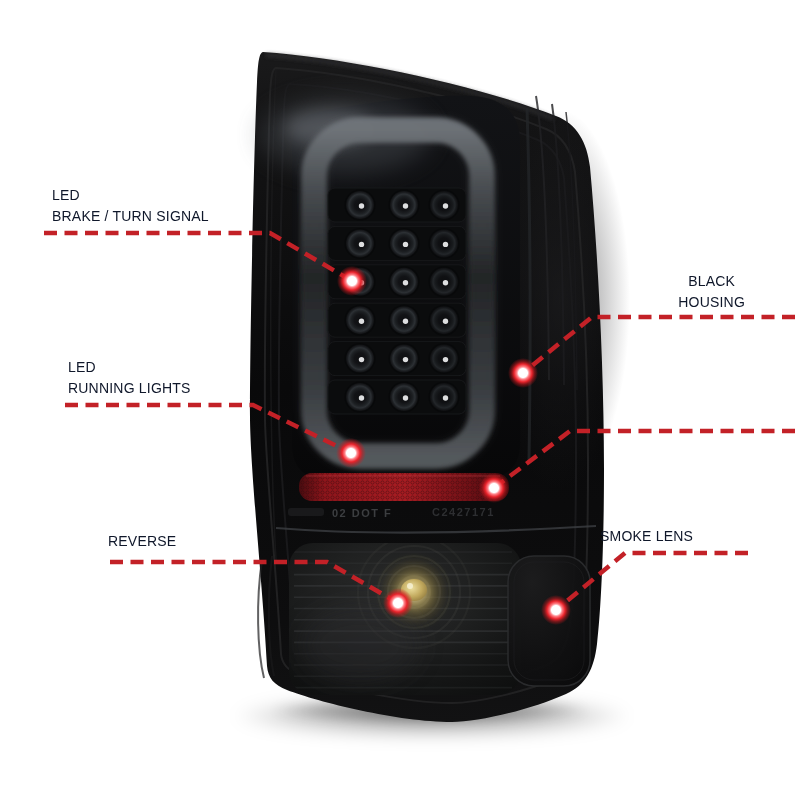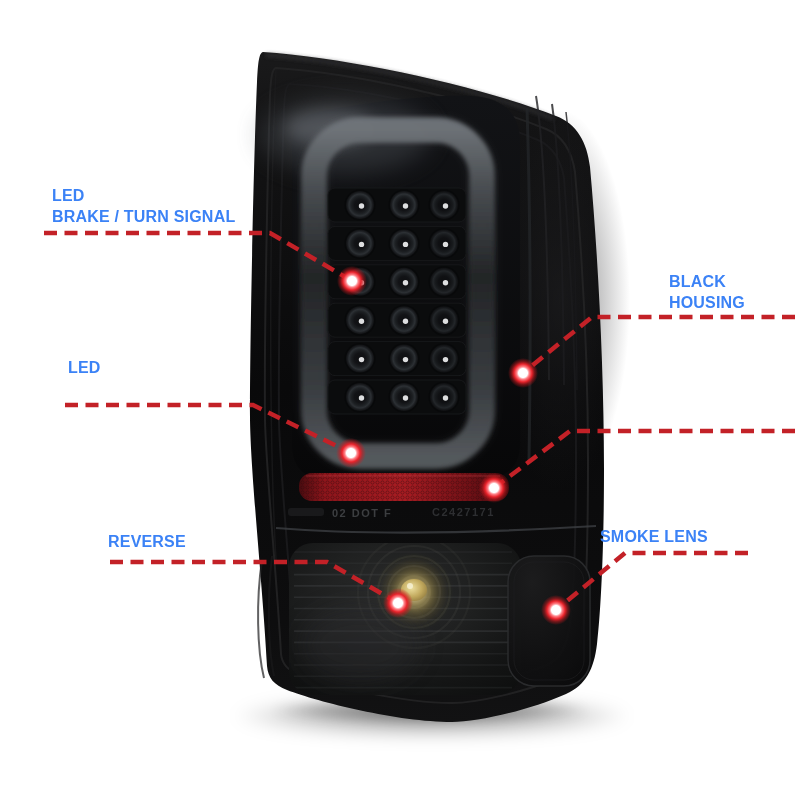--- a/index.html
+++ b/index.html
@@ -1,21 +1,21 @@
 <!DOCTYPE html>
 <html><head>
 <meta charset="utf-8">
 <style>
   html,body{margin:0;padding:0;background:#fff;}
   #stage{position:relative;width:800px;height:800px;background:#ffffff;overflow:hidden;
          font-family:"Liberation Sans",sans-serif;}
   #art{position:absolute;left:0;top:0;}
-  .callout{position:absolute;color:#3b82f6;font-size:16px;line-height:21px;
-           letter-spacing:.2px;white-space:nowrap;font-weight:700;}
-  .callout.right{text-align:left;}
+  .callout{position:absolute;color:#0f172a;font-size:14px;line-height:21px;
+           letter-spacing:.2px;white-space:nowrap;font-weight:400;}
+  .callout.right{text-align:center;}
 </style>
 </head>
 <body>
 
 <div id="stage">
 
 <svg id="art" width="800" height="800" viewBox="0 0 800 800">
   <defs>
     <linearGradient id="gHousing" x1="0" y1="0" x2="0" y2="1">
       <stop offset="0" stop-color="#1a1a1b"></stop>
@@ -296,20 +296,21 @@
   <div>BRAKE / TURN SIGNAL</div>
 </div>
 
 <div class="callout right" style="right:55px;top:271px">
   <div>BLACK</div>
   <div>HOUSING</div>
 </div>
 
 <div class="callout" style="left:68px;top:357px">
   <div>LED</div>
+  <div>RUNNING LIGHTS</div>
 </div>
 
 
 <div class="callout" style="left:108px;top:531px">
   <div>REVERSE</div>
 </div>
 
 <div class="callout" style="left:600px;top:526px">
   <div>SMOKE LENS</div>
 </div>

